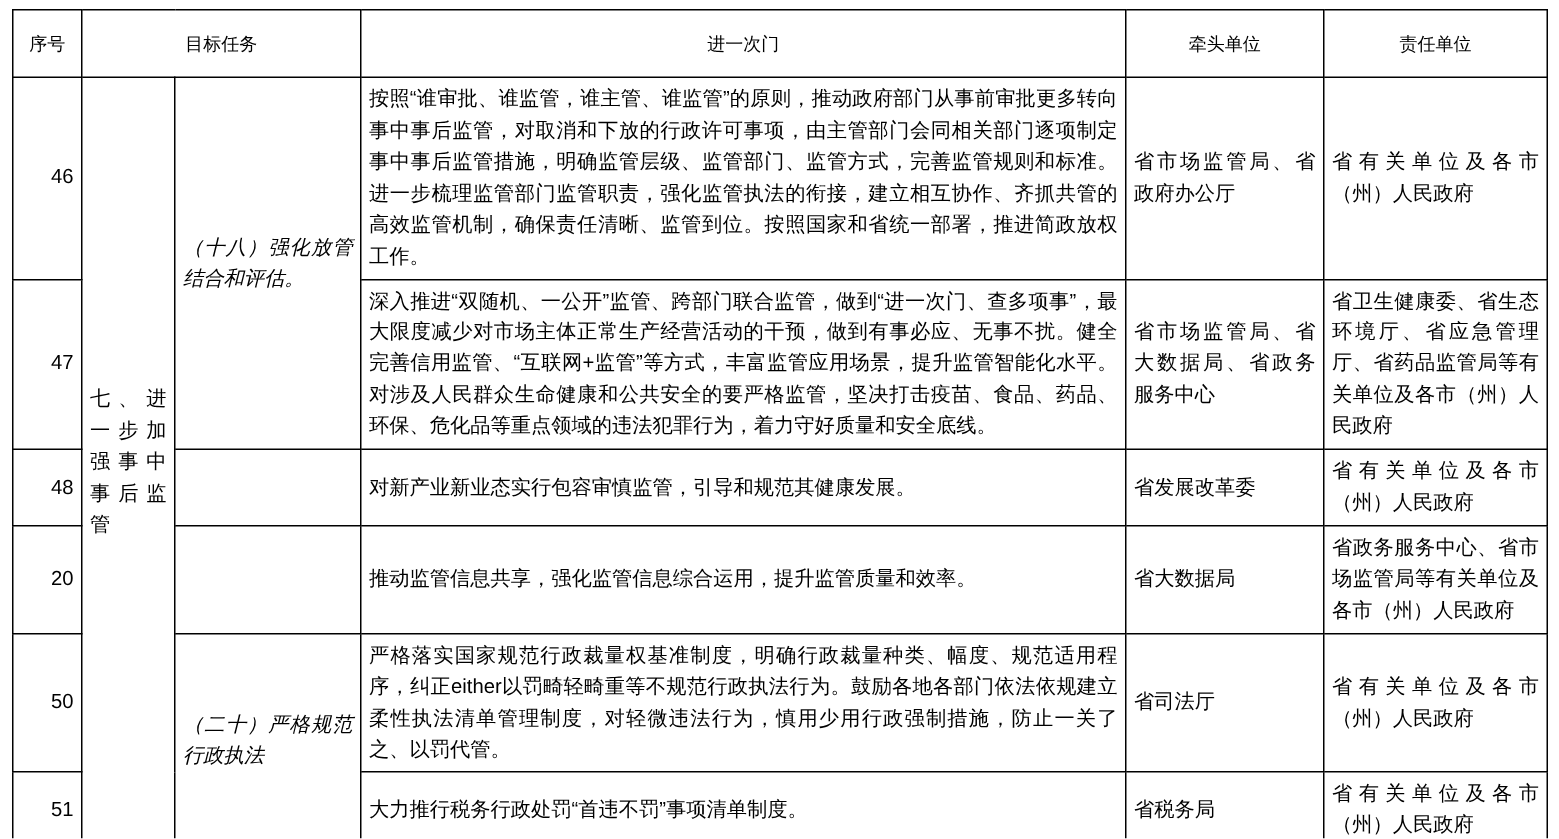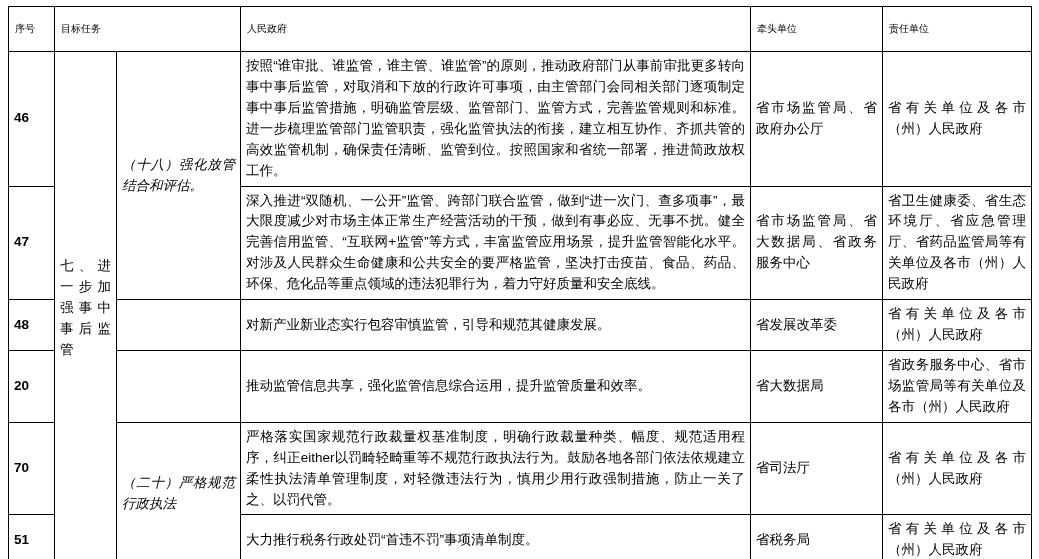--- a/index.html
+++ b/index.html
@@ -29,37 +29,36 @@
   table.doc-table th,
   table.doc-table td {
     border: 1px solid #000000;
     vertical-align: middle;
     padding: 4px 5px;
     font-size: 13.5px;
     line-height: 1.55;
     word-break: break-all;
   }
   table.doc-table thead th {
-    text-align: left;
+    text-align: center;
     font-weight: normal;
-    font-size: 10px;
+    font-size: 12px;
     height: 34px;
     padding: 5px 6px;
   }
   .c-seq   { width: 46px;  text-align: center; }
   .c-group { width: 62px;  text-align: center; }
   .c-task  { width: 124px; text-align: center; }
   .c-meas  { width: 510px; text-align: left; }
   .c-lead  { width: 132px; text-align: left; }
   .c-resp  { width: 149px; text-align: left; }
 
   td.seq-cell {
-    text-align: left;
+    text-align: right;
     font-size: 14px;
-    font-weight: bold;
   }
   td.group-cell {
     text-align: justify;
     text-align-last: justify;
     font-size: 13.5px;
     line-height: 1.75;
     padding: 4px 8px;
   }
   td.task-cell {
     text-align: justify;
@@ -103,21 +102,21 @@
       <col class="c-group">
       <col class="c-task">
       <col class="c-meas">
       <col class="c-lead">
       <col class="c-resp">
     </colgroup>
     <thead>
       <tr>
         <th>序号</th>
         <th colspan="2">目标任务</th>
-        <th>人民政府</th>
+        <th>进一次门</th>
         <th>牵头单位</th>
         <th>责任单位</th>
       </tr>
     </thead>
     <tbody>
       <tr>
         <td class="seq-cell">46</td>
         <td class="group-cell" rowspan="6">七、进一步加强事中事后监管</td>
         <td class="task-cell" rowspan="2">（十八）强化放管结合和评估。</td>
         <td class="meas-cell">按照“谁审批、谁监管，谁主管、谁监管”的原则，推动政府部门从事前审批更多转向事中事后监管，对取消和下放的行政许可事项，由主管部门会同相关部门逐项制定事中事后监管措施，明确监管层级、监管部门、监管方式，完善监管规则和标准。进一步梳理监管部门监管职责，强化监管执法的衔接，建立相互协作、齐抓共管的高效监管机制，确保责任清晰、监管到位。按照国家和省统一部署，推进简政放权工作。</td>
@@ -138,21 +137,21 @@
         <td class="resp-cell">省有关单位及各市（州）人民政府</td>
       </tr>
       <tr>
         <td class="seq-cell">20</td>
         <td class="task-cell center-txt"></td>
         <td class="meas-cell single-line">推动监管信息共享，强化监管信息综合运用，提升监管质量和效率。</td>
         <td class="lead-cell single-line">省大数据局</td>
         <td class="resp-cell">省政务服务中心、省市场监管局等有关单位及各市（州）人民政府</td>
       </tr>
       <tr>
-        <td class="seq-cell">70</td>
+        <td class="seq-cell">50</td>
         <td class="task-cell" rowspan="2">（二十）严格规范行政执法</td>
         <td class="meas-cell">严格落实国家规范行政裁量权基准制度，明确行政裁量种类、幅度、规范适用程序，纠正either以罚畸轻畸重等不规范行政执法行为。鼓励各地各部门依法依规建立柔性执法清单管理制度，对轻微违法行为，慎用少用行政强制措施，防止一关了之、以罚代管。</td>
         <td class="lead-cell single-line">省司法厅</td>
         <td class="resp-cell">省有关单位及各市（州）人民政府</td>
       </tr>
       <tr>
         <td class="seq-cell">51</td>
         <td class="meas-cell single-line">大力推行税务行政处罚“首违不罚”事项清单制度。</td>
         <td class="lead-cell single-line">省税务局</td>
         <td class="resp-cell">省有关单位及各市（州）人民政府</td>

